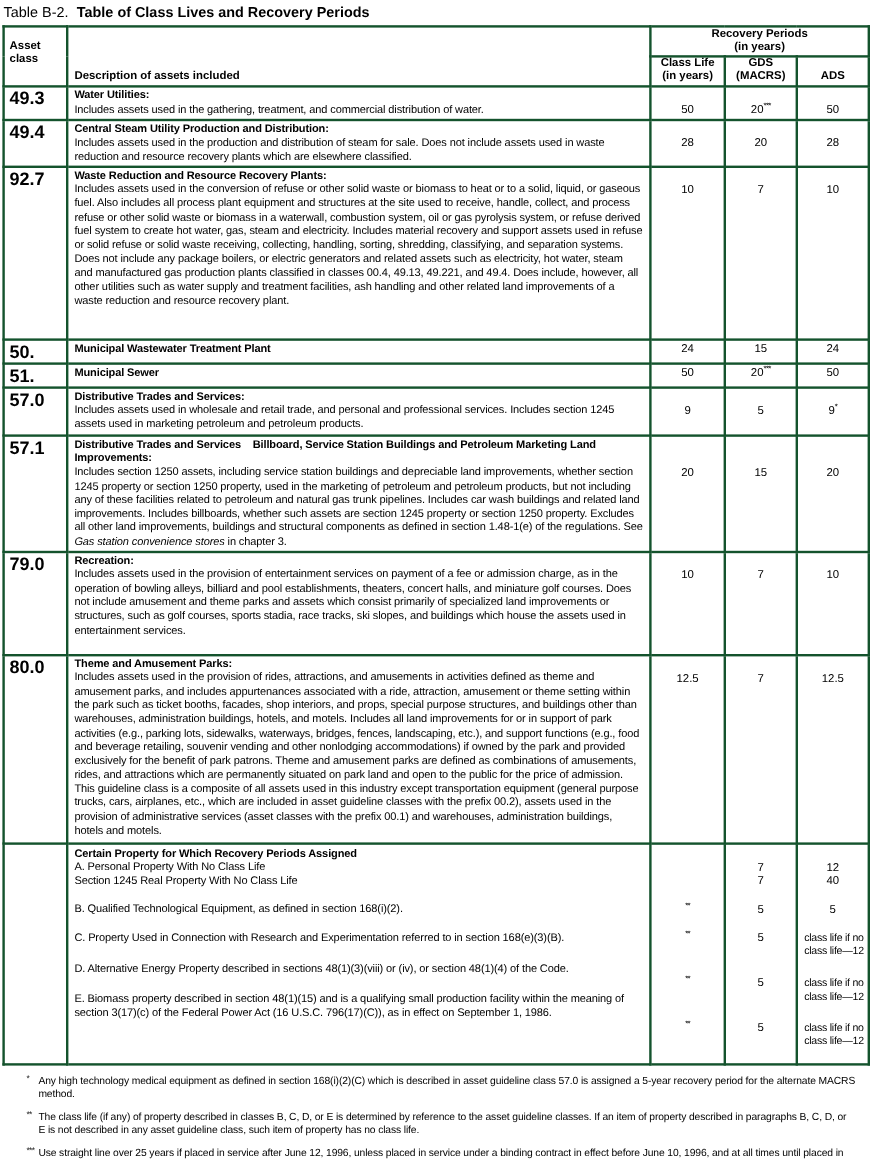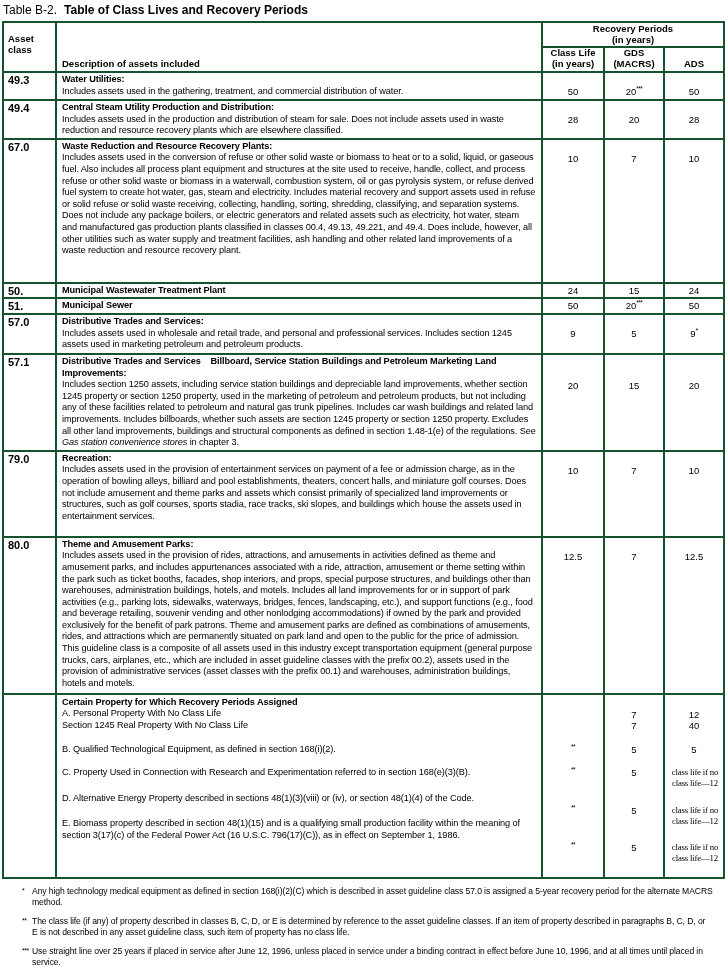--- a/index.html
+++ b/index.html
@@ -20,21 +20,21 @@
   th, td { border:2px solid #14532d; padding:0; vertical-align:top; box-sizing:border-box; }
 
   
   th { font-size:9.5px; line-height:10.5px; font-weight:bold; }
   .asset-h { vertical-align:bottom; text-align:left; padding:0 0 16px 4px; }
   .desc-h  { vertical-align:bottom; text-align:left; padding:0 0 2px 5px; }
   .rp-h    { text-align:center; vertical-align:middle; height:25px; }
   .h2 th   { height:14px; vertical-align:bottom; text-align:center; padding-bottom:2px; }
 
   
-  td.ac   { font-weight:bold; font-size:11px; padding:1px 0 0 4px; }
+  td.ac   { font-weight:bold; font-size:15px; padding:1px 0 0 4px; }
   td.desc { padding:1px 5px 1px 5px; font-size:9.2px; line-height:11.6px; letter-spacing:-0.1px; }
   td.desc .t { font-weight:bold; white-space:pre-wrap; }
   td.desc .i { font-style:italic; }
   td.num  { text-align:center; font-size:9.5px; }
   td.pt0  { padding-top:1px; }
   td.pt1  { padding-top:13px; }
   td.pt2  { padding-top:25px; }
   sup.mk  { font-size:6.5px; vertical-align:super; line-height:0; letter-spacing:-0.5px; }
 
   
@@ -45,21 +45,21 @@
 
   
   td.cp-desc { padding:2px 5px 2px 5px; font-size:9.2px; line-height:11.6px; letter-spacing:-0.1px; }
   .cp-h  { font-weight:bold; }
   .cp-b  { margin-top:12px; }
   .cp-c  { margin-top:12px; }
   .cp-d  { margin-top:14px; }
   .cp-e  { margin-top:14px; }
   td.cp-num { position:relative; text-align:center; font-size:9.5px; }
   td.cp-num .abs { position:absolute; left:0; width:100%; text-align:center; }
-  td.cp-num .wrapv { font-size:8.8px; line-height:11px; letter-spacing:-0.2px; padding:0 1px;font-family:Liberation Serif, serif; }
+  td.cp-num .wrapv { font-size:8.8px; line-height:11px; letter-spacing:-0.2px; padding:0 1px; }
   .top-a1 { top:14px; } .top-a2 { top:25px; } .top-b { top:49px; }
   .top-c  { top:72px; } .top-d  { top:110px; } .top-e { top:147px; }
 
   
   .footnotes { padding:7px 6px 0 8px; }
   .footnote { display:flex; margin-bottom:7px; }
   .footnote .mk { width:22px; flex:0 0 22px; text-align:left; padding-left:12px;
                   font-size:7px; letter-spacing:-0.5px; padding-top:1px; box-sizing:border-box; }
   .footnote .tx { flex:1; font-size:8.6px; line-height:11.5px; letter-spacing:-0.1px; padding-right:4px; }
 </style>
@@ -122,21 +122,21 @@
         <td class="desc">
           <div class="t">Central Steam Utility Production and Distribution:</div>
           <div class="x">Includes assets used in the production and distribution of steam for sale. Does not include assets used in waste reduction and resource recovery plants which are elsewhere classified.</div>
         </td>
         <td class="num pt1"><span>28</span></td>
         <td class="num pt1"><span>20</span></td>
         <td class="num pt1"><span>28</span></td>
       </tr>
 
       <tr class="r-495">
-        <td class="ac">67.0</td>
+        <td class="ac">92.7</td>
         <td class="desc">
           <div class="t">Waste Reduction and Resource Recovery Plants:</div>
           <div class="x">Includes assets used in the conversion of refuse or other solid waste or biomass to heat or to a solid, liquid, or gaseous fuel. Also includes all process plant equipment and structures at the site used to receive, handle, collect, and process refuse or other solid waste or biomass in a waterwall, combustion system, oil or gas pyrolysis system, or refuse derived fuel system to create hot water, gas, steam and electricity. Includes material recovery and support assets used in refuse or solid refuse or solid waste receiving, collecting, handling, sorting, shredding, classifying, and separation systems. Does not include any package boilers, or electric generators and related assets such as electricity, hot water, steam and manufactured gas production plants classified in classes 00.4, 49.13, 49.221, and 49.4. Does include, however, all other utilities such as water supply and treatment facilities, ash handling and other related land improvements of a waste reduction and resource recovery plant.</div>
         </td>
         <td class="num pt1"><span>10</span></td>
         <td class="num pt1"><span>7</span></td>
         <td class="num pt1"><span>10</span></td>
       </tr>
 
       <tr class="r-50">

